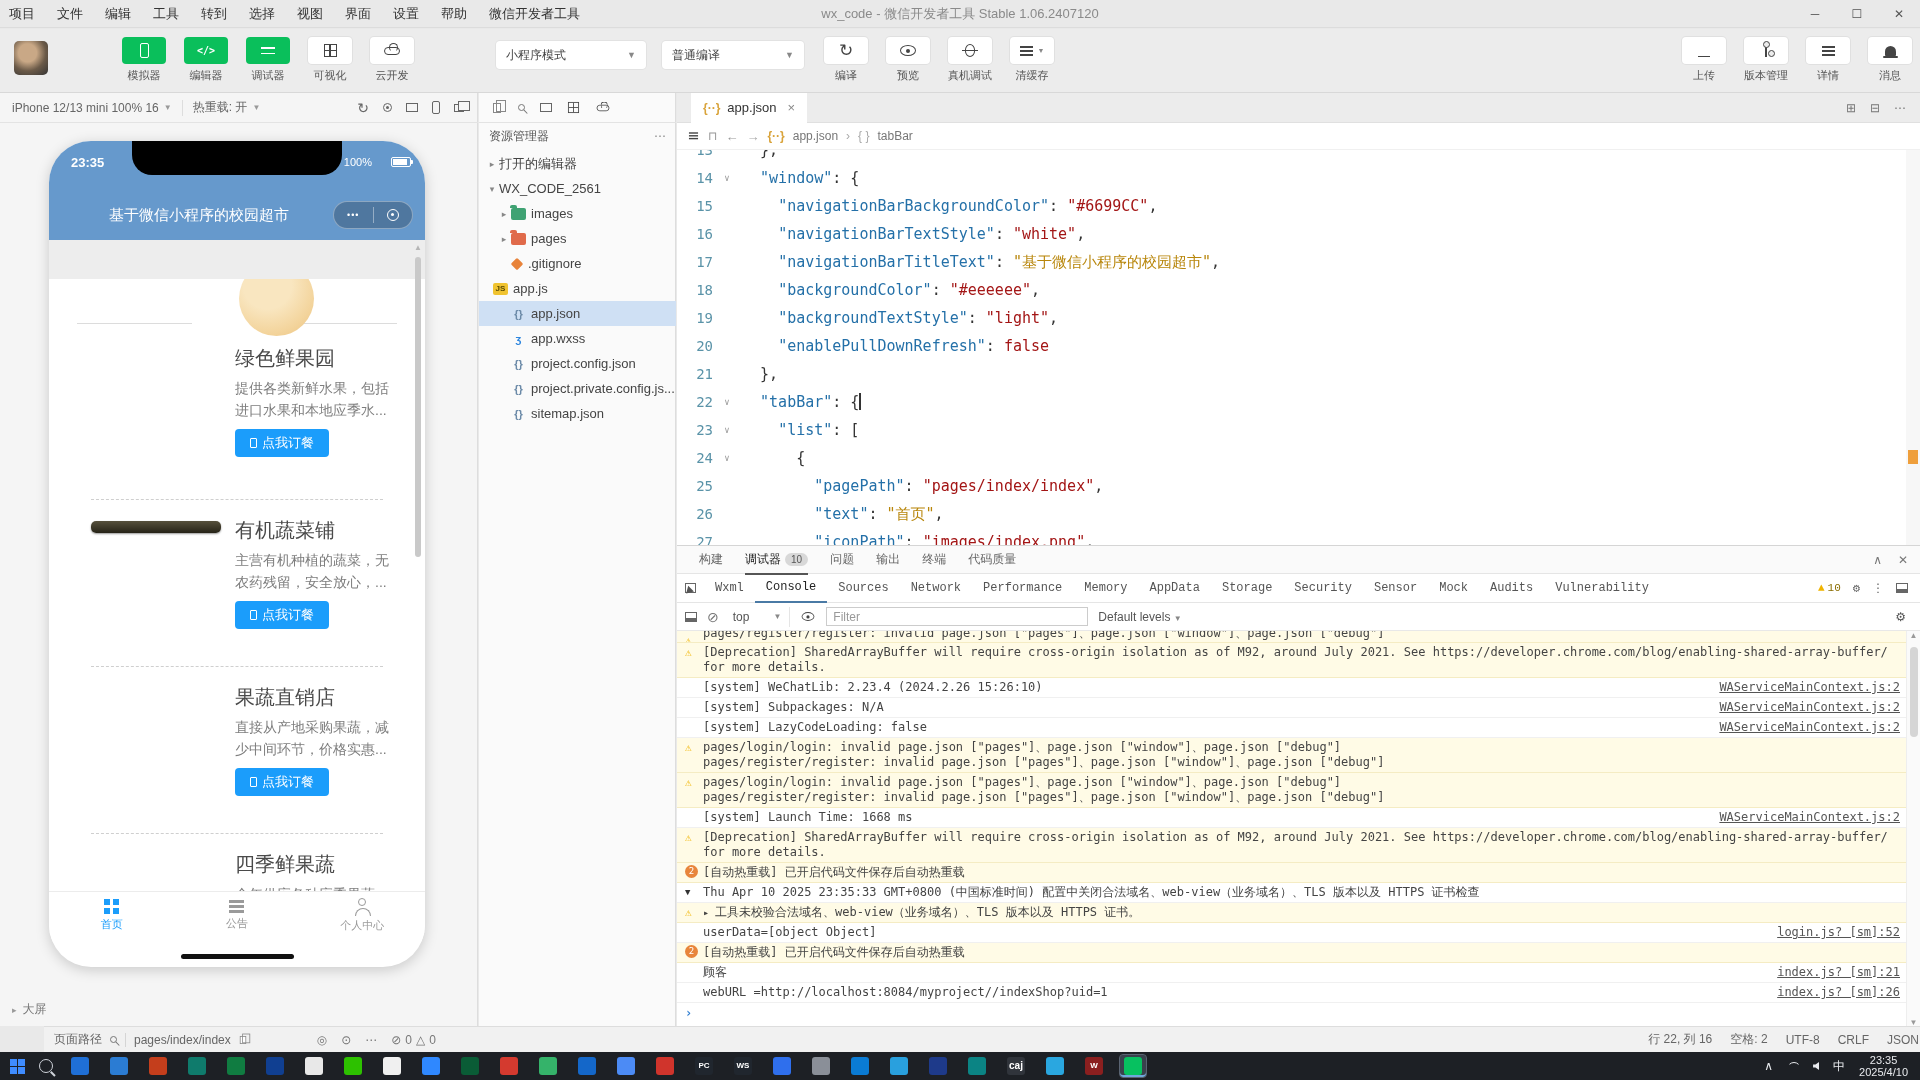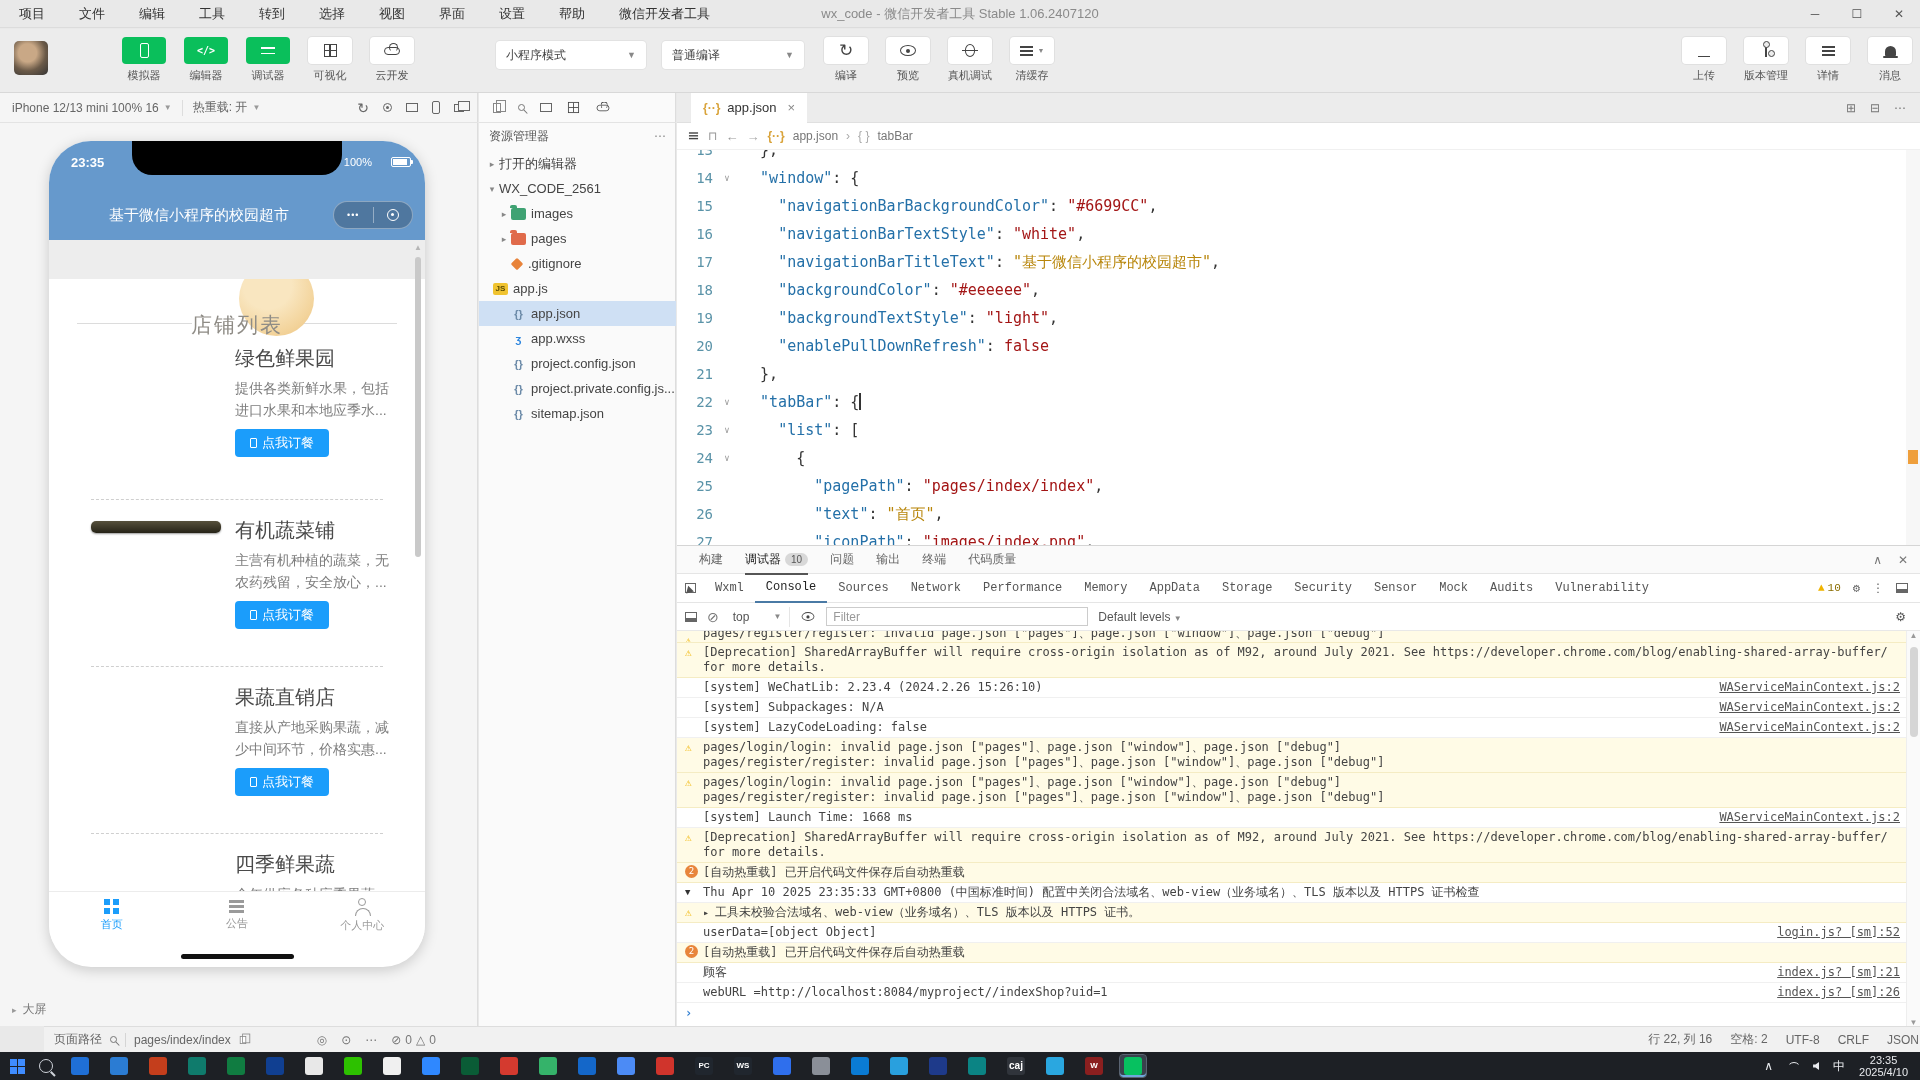--- a/index.html
+++ b/index.html
@@ -1,21 +1,21 @@
 <!DOCTYPE html>
 <html><head>
 <meta charset="utf-8">
 <style>
   * { margin:0; padding:0; box-sizing:border-box; }
   html,body { width:1920px; height:1080px; overflow:hidden; font-family:"Liberation Sans",sans-serif; background:#e9e9e9; }
   .abs { position:absolute; }
 
   
   #titlebar { position:absolute; left:0; top:0; width:1920px; height:28px; background:#e9e9e9; border-bottom:1px solid #dcdcdc; display:flex; align-items:center; }
-  #menus { display:flex; gap:16px; padding-left:10px;align-items:center; }
+  #menus { display:flex; gap:4px; padding-left:0;align-items:center; }
   .menu-item { font-size:13px; color:#333; padding:3px 9px; border-radius:3px; cursor:default; }
   #win-title { position:absolute; left:0; right:0; text-align:center; font-size:13px; color:#8a8a8a; pointer-events:none; }
   #win-controls { position:absolute; right:0; top:0; height:28px; display:flex; }
   .win-btn { width:42px; height:28px; display:flex; align-items:center; justify-content:center; color:#555; font-size:12px; }
 
   
   #toolbar { position:absolute; left:0; top:29px; width:1920px; height:64px; background:#ececec; border-bottom:1px solid #d8d8d8; }
   #avatar { position:absolute; left:14px; top:12px; width:34px; height:34px; border-radius:5px;
     background:radial-gradient(circle at 40% 35%, #c9a886 0 30%, #6b5a48 60%, #343434 100%); }
   .tool-group { position:absolute; top:8px; display:flex; gap:10px; }
@@ -360,21 +360,20 @@
             </span>
         </div>
       </div>
     </div>
     <div id="ph-graybar"></div>
 
     <div id="ph-content">
       <div class="hline" style="left:28px;"></div>
       <div class="hline" style="right:28px;"></div>
       <div id="peach"></div>
-      <div id="shop-heading">店铺列表</div>
       <div id="shoplist">
           <div class="shop" style="top: 66px;">
             <div class="img-slot"></div>
             <div class="s-title">绿色鲜果园</div>
             <div class="s-desc">
               <div>提供各类新鲜水果，包括</div>
               <div>进口水果和本地应季水...</div>
             </div>
             <div class="s-btn">
               <span class="bic"></span>

